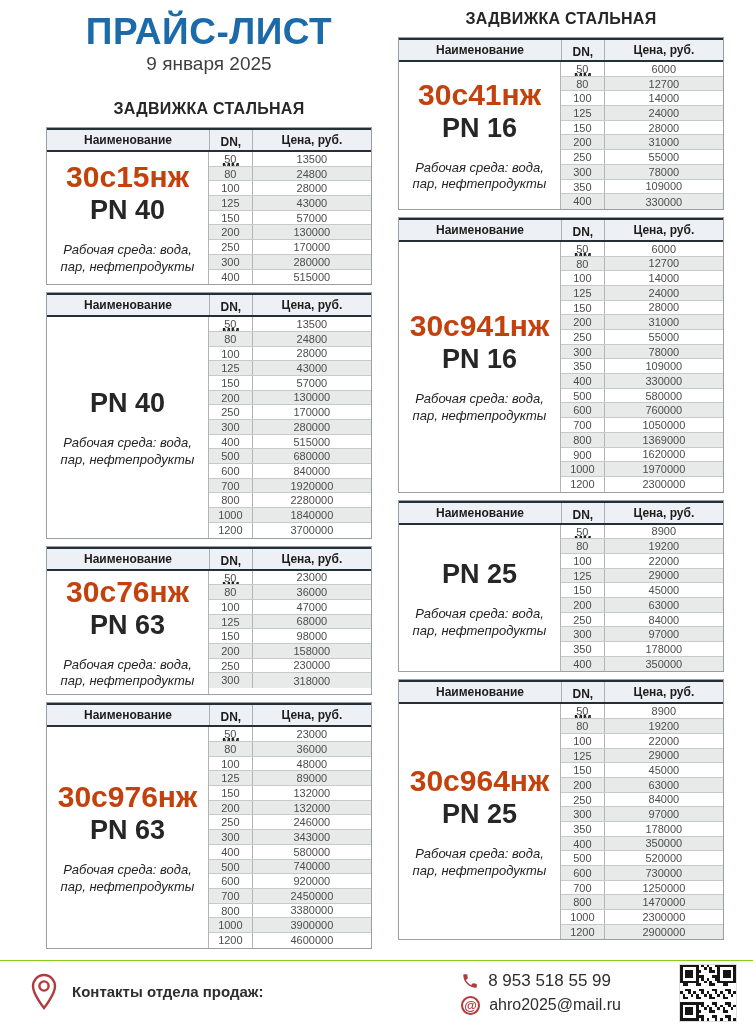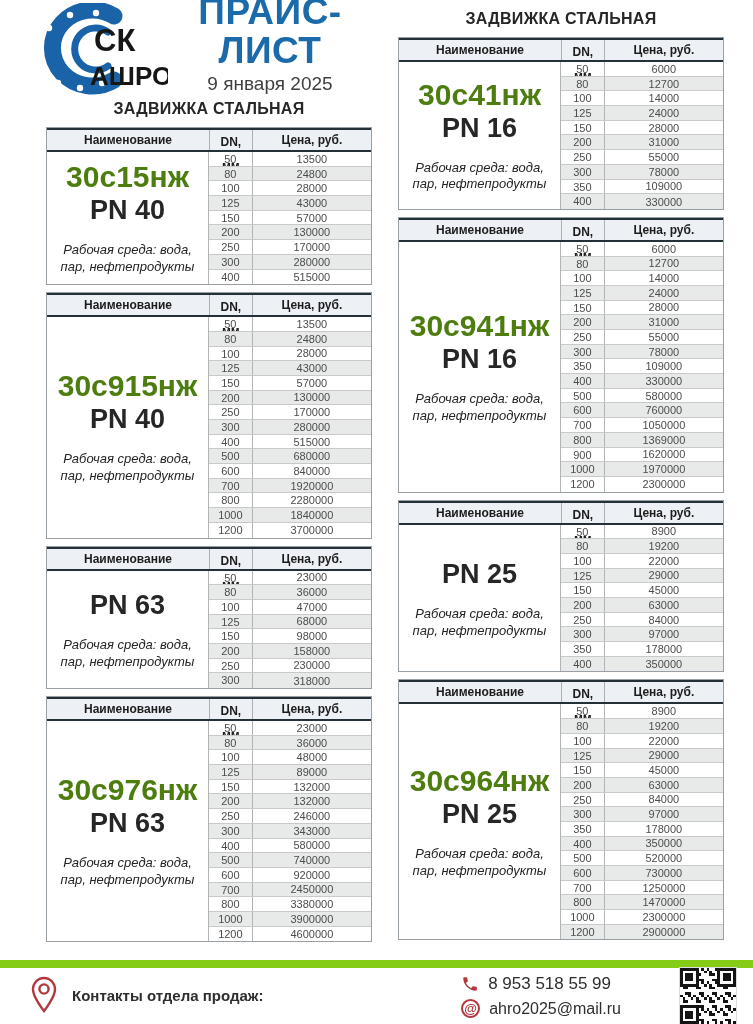--- a/index.html
+++ b/index.html
@@ -20,68 +20,52 @@
 
   
   .price-table { border:1px solid #98a0a6; margin-bottom:7px; background:#fff; }
   .thead { display:flex; background:#edf1f5; border-top:2px solid #243038; border-bottom:2px solid #243038; height:24px; align-items:center; }
   .th { font-size:12px; font-weight:bold; color:#1c1c1c; text-align:center; }
   .th-name { width:50%; }
   .th-dn { width:13.5%; border-left:1px solid #aab0b5; border-right:1px solid #aab0b5; align-self:stretch; line-height:24px; }
   .th-price { width:36.5%; }
   .tbody { display:flex; align-items:stretch; }
   .name-cell { width:50%; border-right:1px solid #b0b4b8; display:flex; flex-direction:column; align-items:center; justify-content:center; text-align:center; padding:4px 6px; }
-  .product-name { font-size:30px; font-weight:bold; color:#4d7c0f; line-height:1.1; }
+  .product-name { font-size:30px; font-weight:bold; color:#c2410c; line-height:1.1; }
   .product-pn { font-size:27px; font-weight:bold; color:#262626; line-height:1.15; margin-top:2px; }
   .product-media { font-style:italic; font-size:13px; color:#242424; margin-top:16px; line-height:1.3; }
   .rows { width:50%; display:flex; flex-direction:column; }
   .row { display:flex; height:14.7px; align-items:center; border-bottom:1px solid #c9c9c9; }
   .row:last-child { border-bottom:none; }
   .row:nth-child(even) { background:#e8eaea; }
   .cell-dn { width:27%; font-size:11px; color:#4c4c4c; text-align:center; border-right:1px solid #b0b4b8; align-self:stretch; line-height:14.7px; }
   .cell-price { width:73%; font-size:11px; color:#4c4c4c; text-align:center; }
 
   
-  .footer { position:absolute; left:0; right:0; bottom:0; height:64px; background:#fff; border-top:8px solid #84cc16; display:flex; align-items:center; padding:2px 16px 2px 30px; gap:14px; }
+  .footer { position:absolute; left:0; right:0; bottom:0; height:64px; background:#fff; border-top:1px solid #84cc16; display:flex; align-items:center; padding:2px 16px 2px 30px; gap:14px; }
   .footer-contacts { display:flex; align-items:center; gap:14px; flex:1; }
   .contact-lines { line-height:1.5; }
   .contacts-label { font-size:15px; font-weight:bold; color:#2e2e2e; }
   .contacts-address { font-size:15px; color:#2e2e2e; }
   .footer-reach { display:flex; flex-direction:column; gap:5px; margin-right:44px; }
   .reach-line { display:flex; align-items:center; gap:9px; }
   .phone-text { font-size:17px; color:#2e2e2e; }
   .email-text { font-size:16px; color:#2e2e2e; }
   .at-icon { width:19px; height:19px; border:2px solid #b23a3e; border-radius:50%; color:#b23a3e; font-size:13px; font-weight:bold; display:flex; align-items:center; justify-content:center; line-height:1; }
   .qr { width:58px; height:58px; display:grid; grid-template-columns:repeat(21,1fr); grid-template-rows:repeat(21,1fr); border:1px solid #ddd; background:#fff; }
 </style>
 </head>
 <body>
 
 <div class="page">
 
   <div class="columns">
 
     <div class="col col-left">
       <div class="brand-row">
-        <div class="logo-wrap">
-          <svg width="140" height="92" viewBox="0 0 140 92">
-            <path d="M86 13 A40 38 0 1 0 86 77" stroke="#1b63a8" stroke-width="17" fill="none" stroke-linecap="round"></path>
-            <path d="M80 29 A21 21 0 1 0 80 63" stroke="#1b63a8" stroke-width="7" fill="none" stroke-linecap="round"></path>
-            <circle cx="68" cy="10" r="3.2" fill="#fff"></circle>
-            <circle cx="42" cy="12" r="3.2" fill="#fff"></circle>
-            <circle cx="21" cy="25" r="3.2" fill="#fff"></circle>
-            <circle cx="10" cy="45" r="3.2" fill="#fff"></circle>
-            <circle cx="15" cy="66" r="3.2" fill="#fff"></circle>
-            <circle cx="30" cy="80" r="3.2" fill="#fff"></circle>
-            <circle cx="52" cy="85" r="3.2" fill="#fff"></circle>
-            <circle cx="74" cy="80" r="3.2" fill="#fff"></circle>
-            <text x="66" y="48" font-family="Liberation Sans, sans-serif" font-size="31" font-weight="bold" fill="#161616">СК</text>
-            <text x="62" y="82" font-family="Liberation Sans, sans-serif" font-size="26" font-weight="bold" fill="#161616">АШРО</text>
-          </svg>
-        </div>
         <div class="title-block">
           <div class="doc-title">ПРАЙС-ЛИСТ</div>
           <div class="doc-subtitle">9 января 2025</div>
         </div>
       </div>
       <div class="section-title">ЗАДВИЖКА СТАЛЬНАЯ</div>
       <div>
           <div class="price-table">
     <div class="thead">
       <div class="th th-name">Наименование</div>
@@ -135,21 +119,20 @@
     </div>
   </div>
           <div class="price-table">
     <div class="thead">
       <div class="th th-name">Наименование</div>
       <div class="th th-dn">DN, мм</div>
       <div class="th th-price">Цена, руб.</div>
     </div>
     <div class="tbody">
       <div class="name-cell">
-        <div class="product-name">30с915нж</div>
         <div class="product-pn">PN 40</div>
         <div class="product-media">Рабочая среда: вода, пар, нефтепродукты</div>
       </div>
       <div class="rows">
                 <div class="row">
     <div class="cell-dn">50</div>
     <div class="cell-price">13500</div>
   </div>
                 <div class="row">
     <div class="cell-dn">80</div>
@@ -211,20 +194,21 @@
     </div>
   </div>
           <div class="price-table">
     <div class="thead">
       <div class="th th-name">Наименование</div>
       <div class="th th-dn">DN, мм</div>
       <div class="th th-price">Цена, руб.</div>
     </div>
     <div class="tbody">
       <div class="name-cell">
+        <div class="product-name">30с76нж</div>
         <div class="product-pn">PN 63</div>
         <div class="product-media">Рабочая среда: вода, пар, нефтепродукты</div>
       </div>
       <div class="rows">
                 <div class="row">
     <div class="cell-dn">50</div>
     <div class="cell-price">23000</div>
   </div>
                 <div class="row">
     <div class="cell-dn">80</div>

